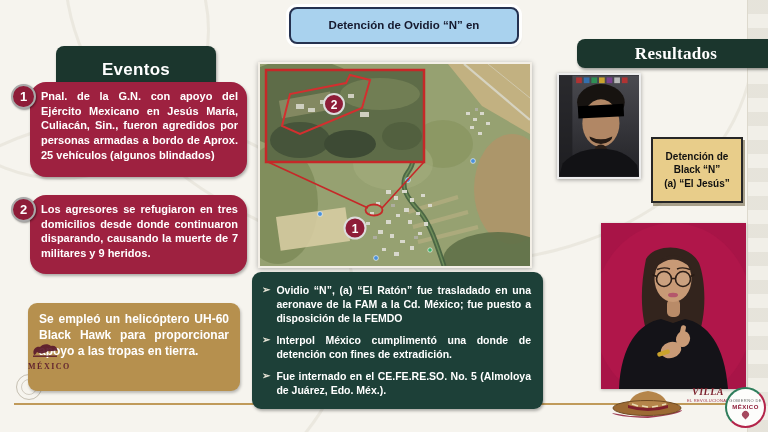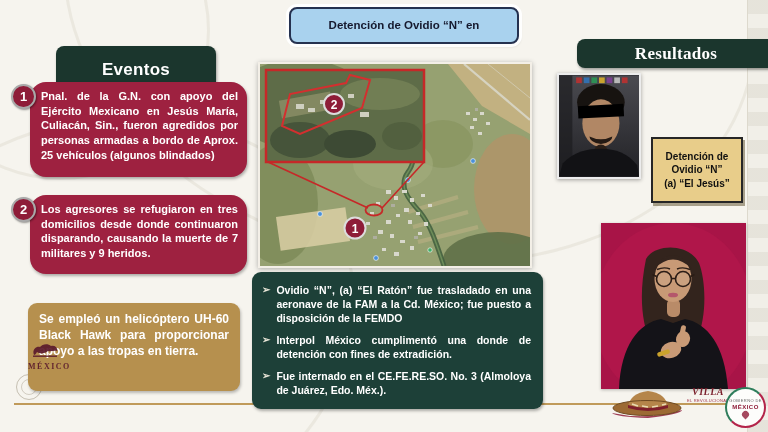--- a/index.html
+++ b/index.html
@@ -244,37 +244,37 @@
       <ellipse cx="44" cy="50" rx="19.5" ry="25" fill="#b18765"></ellipse>
       <path d="M32,64 Q44,70 56,64 Q56,70 44,72 Q32,70 32,64 Z" fill="#241a14"></path>
       <ellipse cx="44" cy="79" rx="7" ry="6.5" fill="#2a1f18"></ellipse>
       <rect x="20" y="31" width="48" height="13" fill="#000" transform="rotate(-3 44 37)"></rect>
       <path d="M0,106 L4,92 C16,80 30,77 44,77 C60,77 72,82 82,94 L84,106 Z" fill="#121215"></path>
     </svg>
   </div>
 
   <div class="caption-box">
     <div>Detención de</div>
-    <div>Ovidio “N”</div>
+    <div>Black “N”</div>
     <div>(a) “El Jesús”</div>
   </div>
 
   <div class="results-box">
     <ul>
       <li>
         <span class="arrow">➢</span>
         <span>Ovidio “N”, (a) “El Ratón” fue trasladado en una aeronave de la FAM a la Cd. México; fue puesto a disposición de la FEMDO</span>
       </li>
       <li>
         <span class="arrow">➢</span>
         <span>Interpol México cumplimentó una donde de detención con fines de extradición.</span>
       </li>
       <li>
         <span class="arrow">➢</span>
-        <span>Fue internado en el CE.FE.RE.SO. No. 3 (Almoloya de Juárez, Edo. Méx.).</span>
+        <span>Fue internado en el CE.FE.RE.SO. No. 5 (Almoloya de Juárez, Edo. Méx.).</span>
       </li>
     </ul>
   </div>
 
   <div class="gold-line"></div>
 
   <div class="interpreter">
     <svg width="145" height="166" viewBox="0 0 145 166">
       <rect width="145" height="166" fill="#b0164a"></rect>
       <ellipse cx="72" cy="90" rx="95" ry="105" fill="none" stroke="#8e1040" stroke-width="30" opacity=".25"></ellipse>

